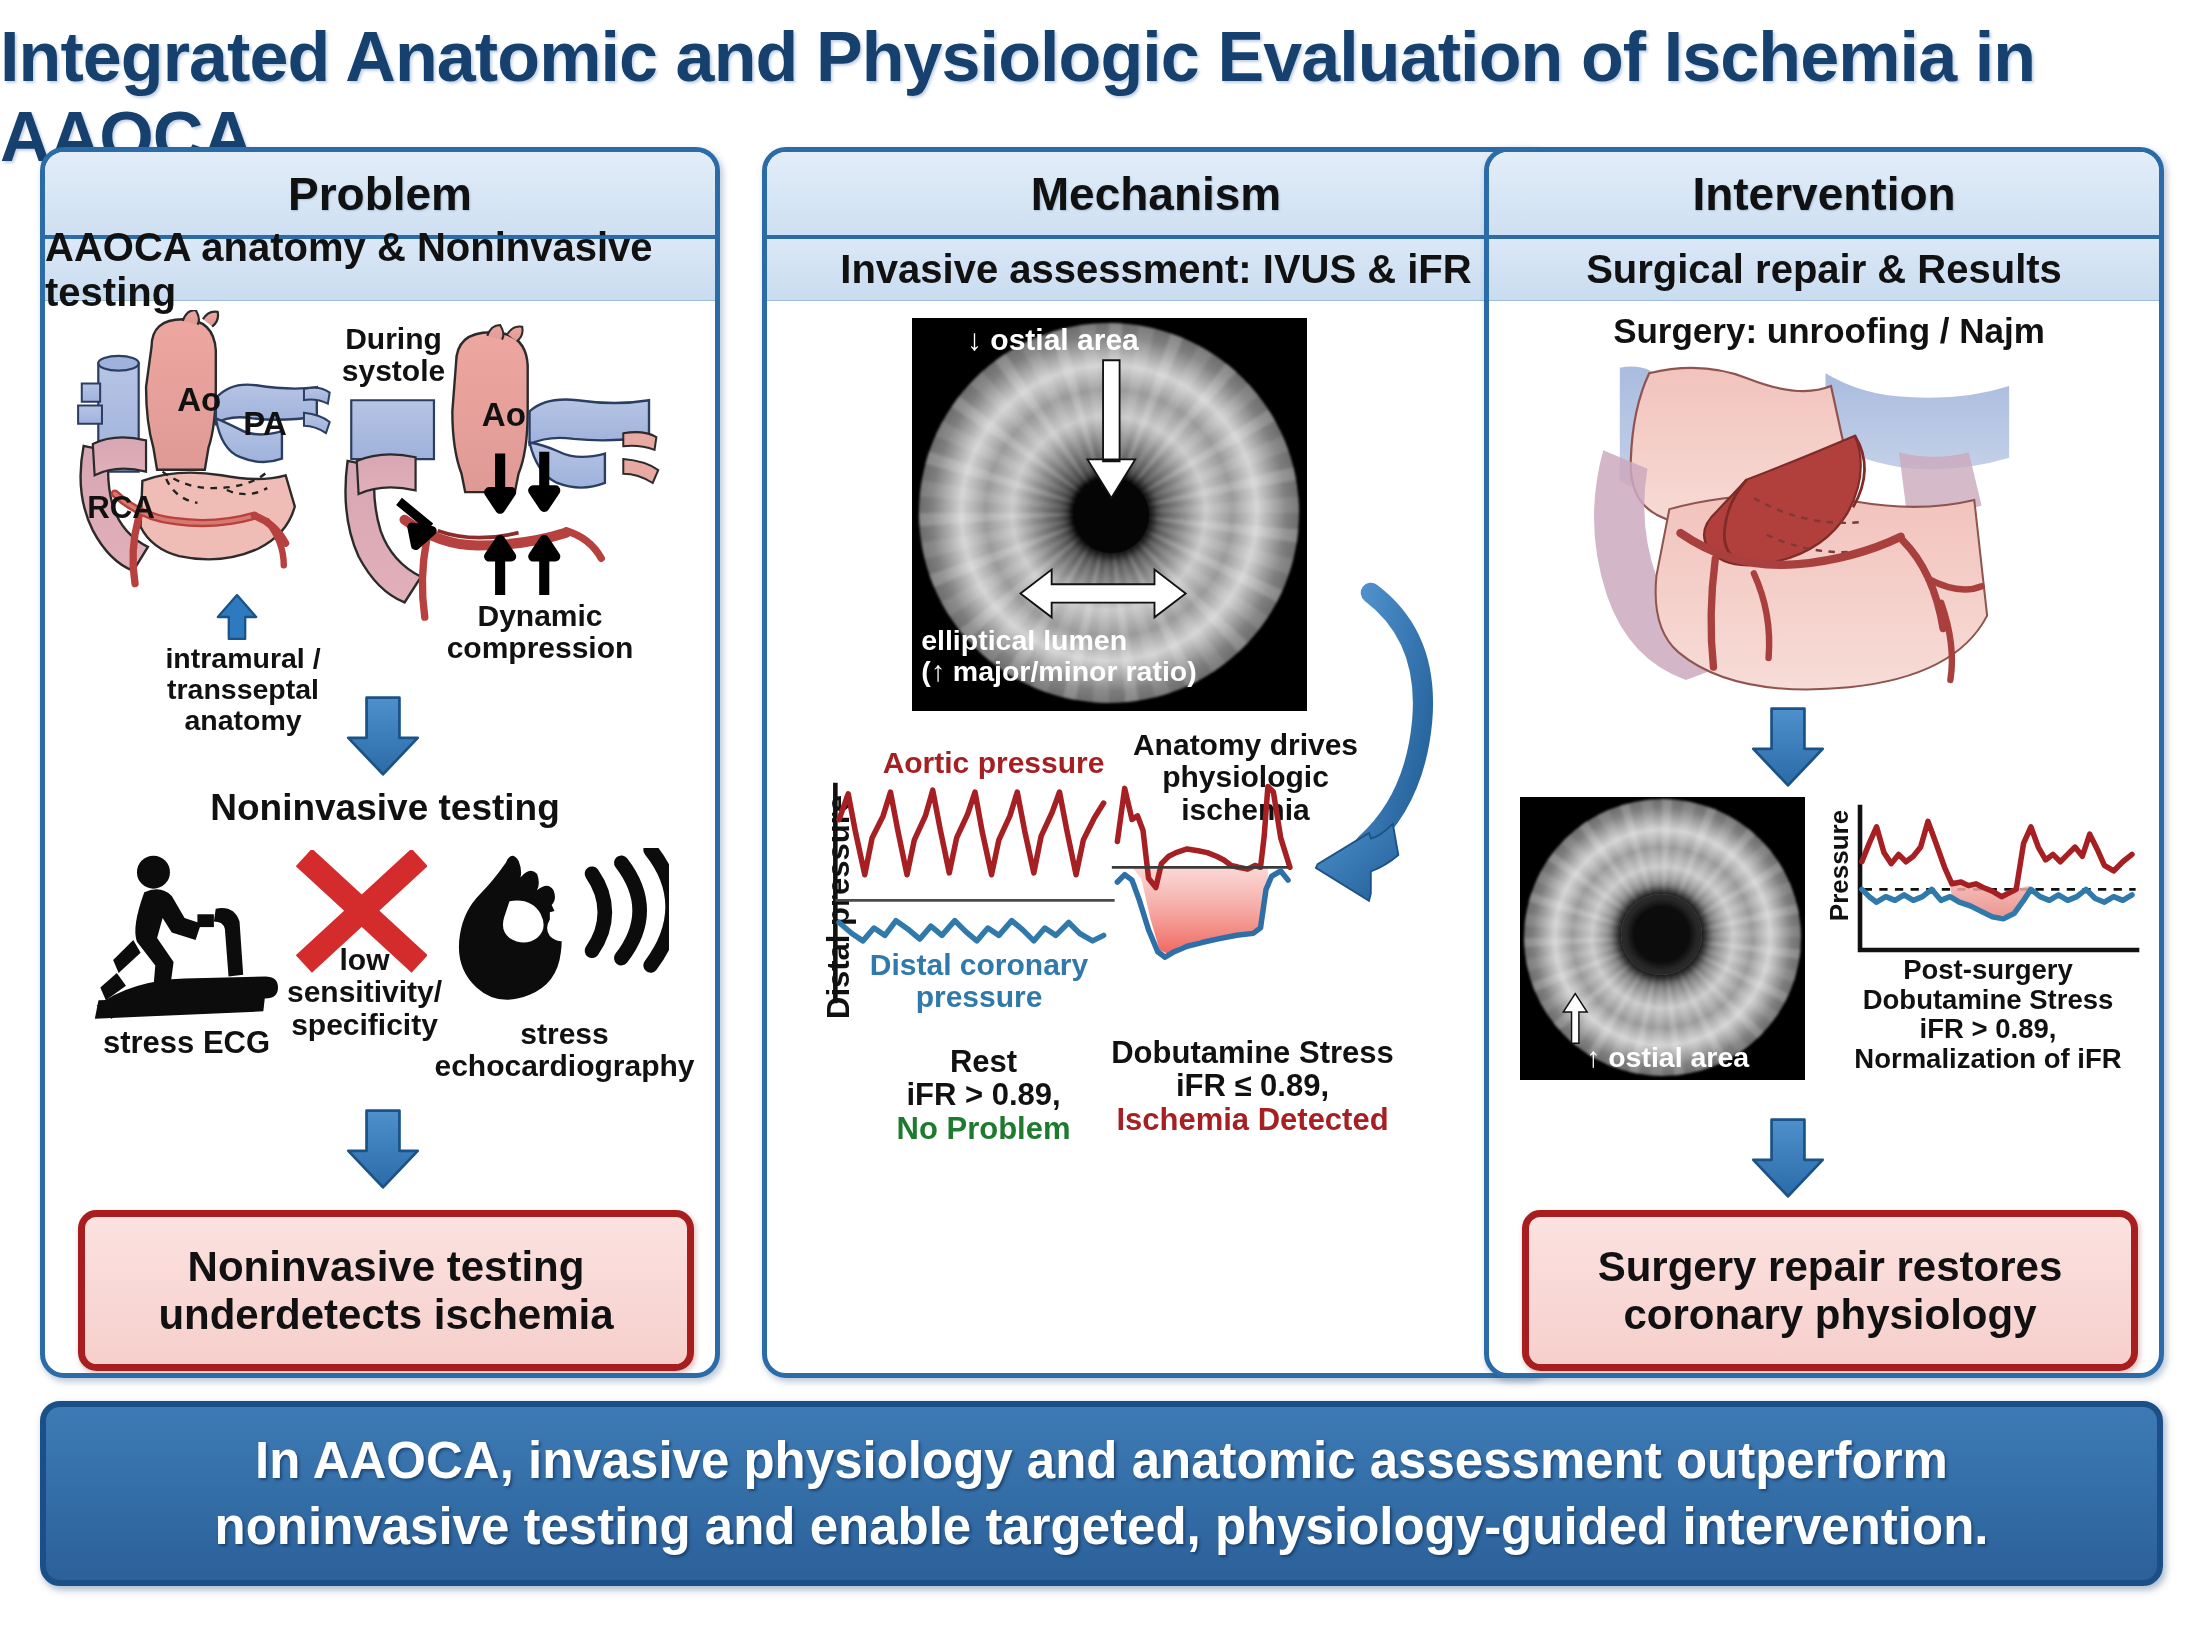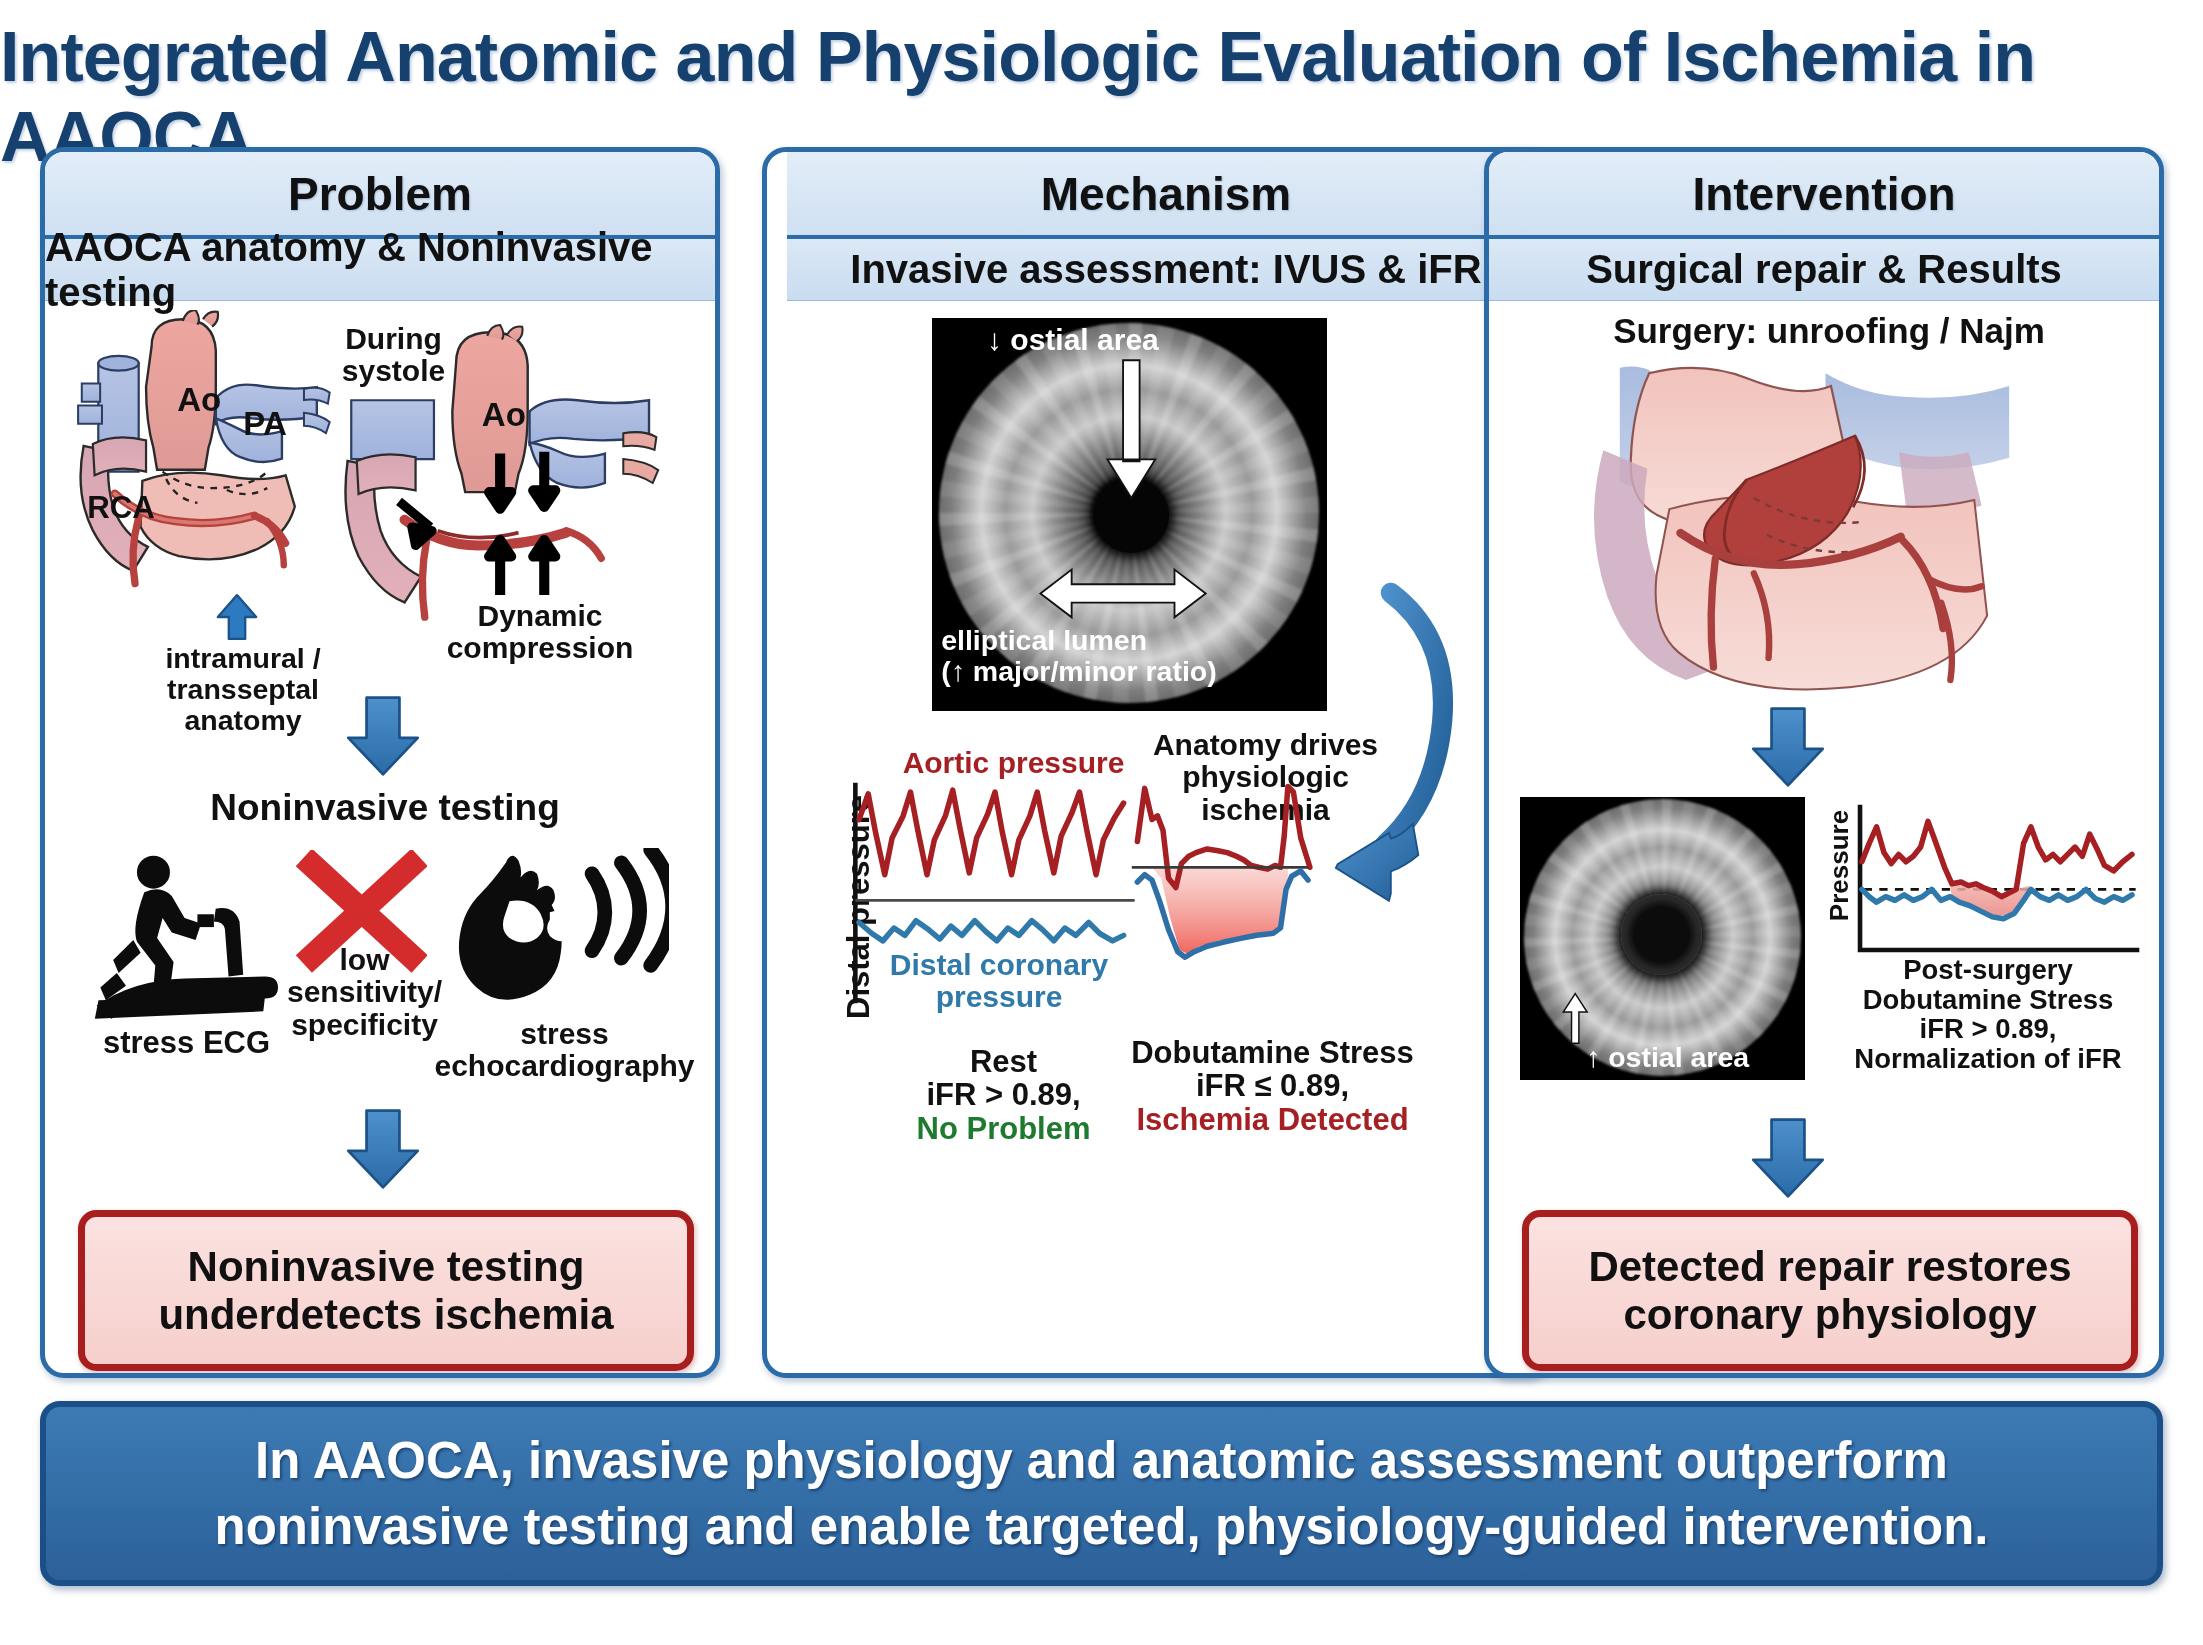--- a/index.html
+++ b/index.html
@@ -16,21 +16,21 @@
     text-shadow:1.8px 1.8px 2.8px rgba(120,150,190,.45);
   }
   
   .panel{
     position:absolute;top:147px;height:1231px;
     border:5.5px solid #2b6ca8;border-radius:24px;
     background:#ffffff;box-sizing:border-box;overflow:hidden;
     box-shadow:2.8px 3.7px 6.4px rgba(40,80,130,.30);
   }
   #panel-problem{left:40px;width:680px;}
-  #panel-mechanism{left:762px;width:788px;padding-left:20px;}
+  #panel-mechanism{left:762px;width:788px;}
   #panel-intervention{left:1484px;width:680px;}
 
   .panel-head{
     height:83px;
     background:linear-gradient(to bottom,#e2edf8 0%,#cfe0f2 100%);
     display:flex;align-items:center;justify-content:center;
     font-size:46px;font-weight:bold;color:#111;
     border-bottom:4.6px solid #2b6ca8;
     text-shadow:0.9px 0.9px 1.8px rgba(120,150,190,.5);
   }
@@ -456,21 +456,21 @@
       <span>iFR &gt; 0.89,</span><br>
       <span>Normalization of iFR</span>
     </div>
 
     <svg class="downarrow" style="left:257px;top:815px;" width="84" height="84" viewBox="0 0 92 92">
       <path d="M28 4 h36 v44 h20 L46 88 L8 48 h20 z" fill="url(#ag1)" stroke="#1b5288" stroke-width="3" stroke-linejoin="round"></path>
     </svg>
 
     <div class="conclusion" style="left:33px;top:909px;width:602px;height:147px;">
       <div>
-        <span>Detected repair restores</span><br>
+        <span>Surgery repair restores</span><br>
         <span>coronary physiology</span>
       </div>
     </div>
   </div>
 </div>
 
 <div class="banner">
   <div class="banner-text">
     <span>In AAOCA, invasive physiology and anatomic assessment outperform</span><br>
     <span>noninvasive testing and enable targeted, physiology-guided intervention.</span>

